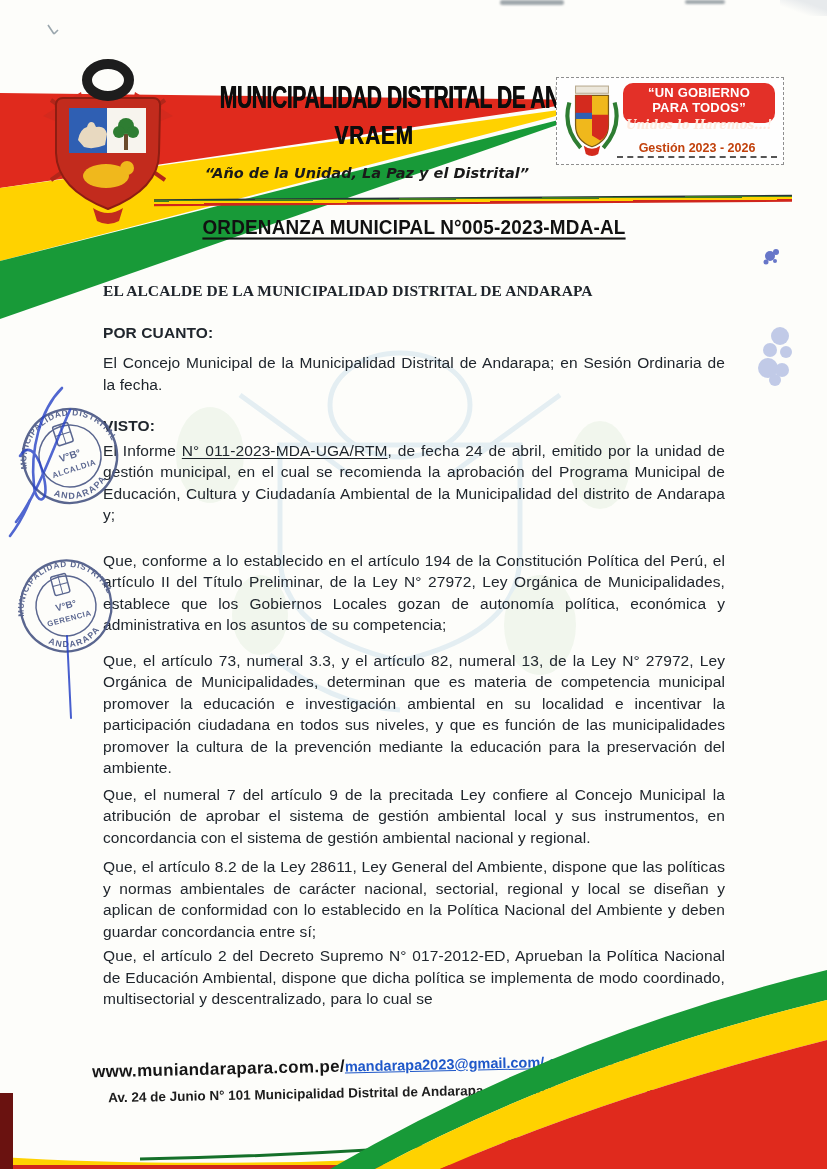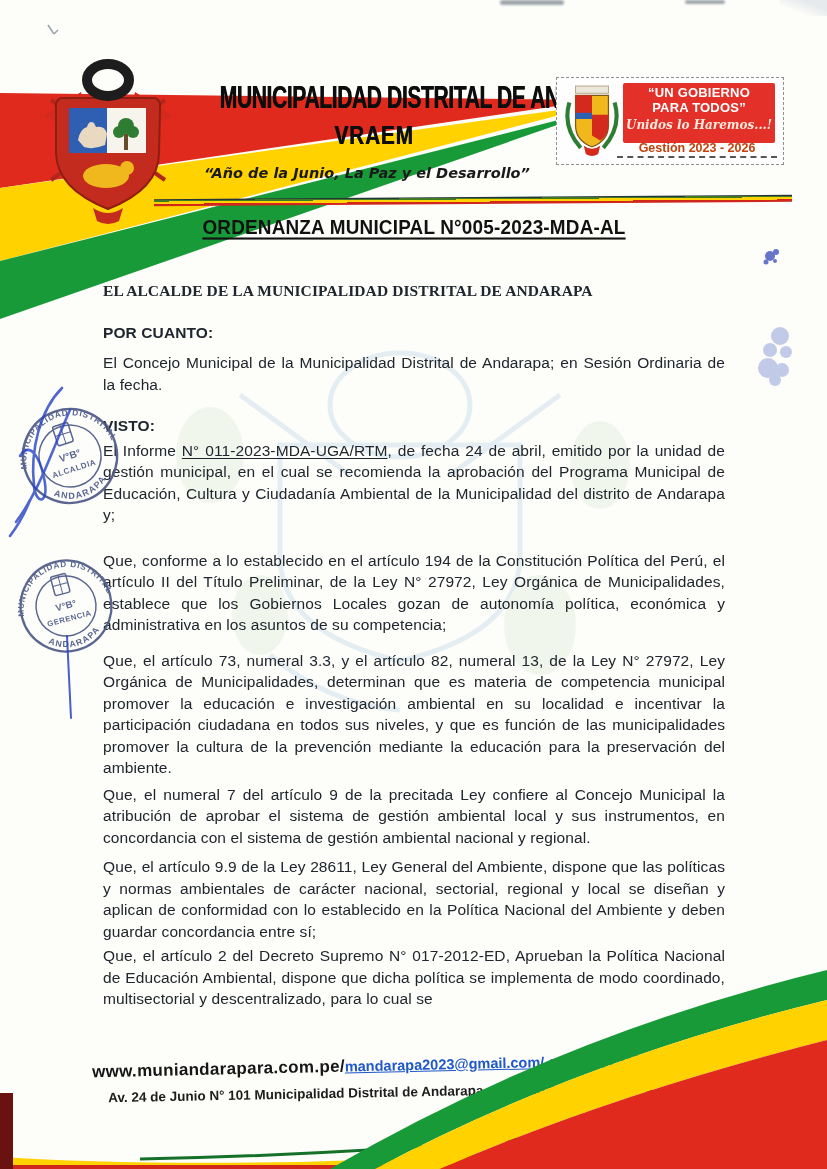--- a/index.html
+++ b/index.html
@@ -33,22 +33,22 @@
     font-size:19.5px;font-weight:700;color:#111;letter-spacing:0.2px;
     text-decoration:underline;text-decoration-thickness:2px;text-underline-offset:3px;
     transform:scale(0.97,1.05);
   }
   
   .badge{
     left:556px;top:77px;width:228px;height:88px;
     border:1.6px dashed #8f8f8f;background:#fefefe;box-sizing:border-box;
   }
   .badge-red{
-    position:absolute;left:66px;top:5px;width:152px;height:60px;background:#e33028;
-    border-radius:2px;text-align:center;color:#fff;padding-top:3px;box-sizing:border-box;
+    position:absolute;left:66px;top:5px;width:152px;height:40px;background:#e33028;
+    border-radius:10px;text-align:center;color:#fff;padding-top:3px;box-sizing:border-box;
   }
   .badge-line{font-size:13px;font-weight:700;line-height:14.5px;letter-spacing:0.2px;}
   .badge-script{
     font-family:"DejaVu Serif",serif;font-style:italic;font-weight:700;
     font-size:12px;color:#ffe9dd;margin-top:3px;
   }
   .badge-term{
     position:absolute;left:60px;top:63px;width:160px;text-align:center;
     font-size:12.5px;font-weight:700;color:#c2410c;
     border-bottom:2px dashed #555;padding-bottom:1px;
@@ -150,34 +150,34 @@
       <path d="M22,60 q8,6 16,0 l-2,8 q-6,4 -12,0 z" fill="#d42a1e"></path>
     </svg>
     <div class="badge-red">
       <div class="badge-line">“UN GOBIERNO</div>
       <div class="badge-line">PARA TODOS”</div>
       <div class="badge-script">Unidos lo Haremos...!</div>
     </div>
     <div class="badge-term">Gestión  2023 - 2026</div>
   </div>
 
-  <div class="abs motto">“Año de la Junio, La Paz y el Desarrollo”</div>
+  <div class="abs motto">“Año de la Unidad, La Paz y el Distrital”</div>
   <div class="abs rule"></div>
   <div class="abs doc-heading">ORDENANZA MUNICIPAL N°005-2023-MDA-AL</div>
 
   <div class="abs body-text">
     <p class="b-head m-addr">EL ALCALDE DE LA MUNICIPALIDAD DISTRITAL DE ANDARAPA</p>
     <p class="b-head m-pc">POR CUANTO:</p>
     <p class="m-pct">El Concejo Municipal de la Municipalidad Distrital de Andarapa; en Sesión Ordinaria de la fecha.</p>
     <p class="b-head m-visto">VISTO:</p>
     <p class="m-vistot"><span>El Informe </span><span class="uline">N° 011-2023-MDA-UGA/RTM</span><span>, de fecha 24 de abril, emitido por la unidad de gestión municipal, en el cual se recomienda la aprobación del Programa Municipal de Educación, Cultura y Ciudadanía Ambiental de la Municipalidad del distrito de Andarapa y;</span></p>
     <p class="m-c1">Que, conforme a lo establecido en el artículo 194 de la Constitución Política del Perú, el artículo II del Título Preliminar, de la Ley N° 27972, Ley Orgánica de Municipalidades, establece que los Gobiernos Locales gozan de autonomía política, económica y administrativa en los asuntos de su competencia;</p>
     <p class="m-c2">Que, el artículo 73, numeral 3.3, y el artículo 82, numeral 13, de la Ley N° 27972, Ley Orgánica de Municipalidades, determinan que es materia de competencia municipal promover la educación e investigación ambiental en su localidad e incentivar la participación ciudadana en todos sus niveles, y que es función de las municipalidades promover la cultura de la prevención mediante la educación para la preservación del ambiente.</p>
     <p class="m-c3">Que, el numeral 7 del artículo 9 de la precitada Ley confiere al Concejo Municipal la atribución de aprobar el sistema de gestión ambiental local y sus instrumentos, en concordancia con el sistema de gestión ambiental nacional y regional.</p>
-    <p class="m-c4">Que, el artículo 9.9 de la Ley 28611, Ley General del Ambiente, dispone que las políticas y normas ambientales de carácter nacional, sectorial, regional y local se diseñan y aplican de conformidad con lo establecido en la Política Nacional del Ambiente y deben guardar concordancia entre sí;</p>
+    <p class="m-c4">Que, el artículo 8.2 de la Ley 28611, Ley General del Ambiente, dispone que las políticas y normas ambientales de carácter nacional, sectorial, regional y local se diseñan y aplican de conformidad con lo establecido en la Política Nacional del Ambiente y deben guardar concordancia entre sí;</p>
     <p>Que, el artículo 2 del Decreto Supremo N° 017-2012-ED, Aprueban la Política Nacional de Educación Ambiental, dispone que dicha política se implementa de modo coordinado, multisectorial y descentralizado, para lo cual se</p>
   </div>
 
   <svg class="abs" style="left:10px;top:396px;" width="120" height="120" viewBox="0 0 120 120" opacity="0.92">
     <g transform="rotate(-18 60 60)" fill="none" stroke="#4d5a87">
       <circle cx="60" cy="60" r="47" stroke-width="2.4"></circle>
       <circle cx="60" cy="60" r="31" stroke-width="1.5"></circle>
       <rect x="52" y="27" width="16" height="20" rx="2" stroke-width="1.5"></rect>
       <line x1="60" y1="27" x2="60" y2="47" stroke-width="1"></line>
       <line x1="52" y1="37" x2="68" y2="37" stroke-width="1"></line>

